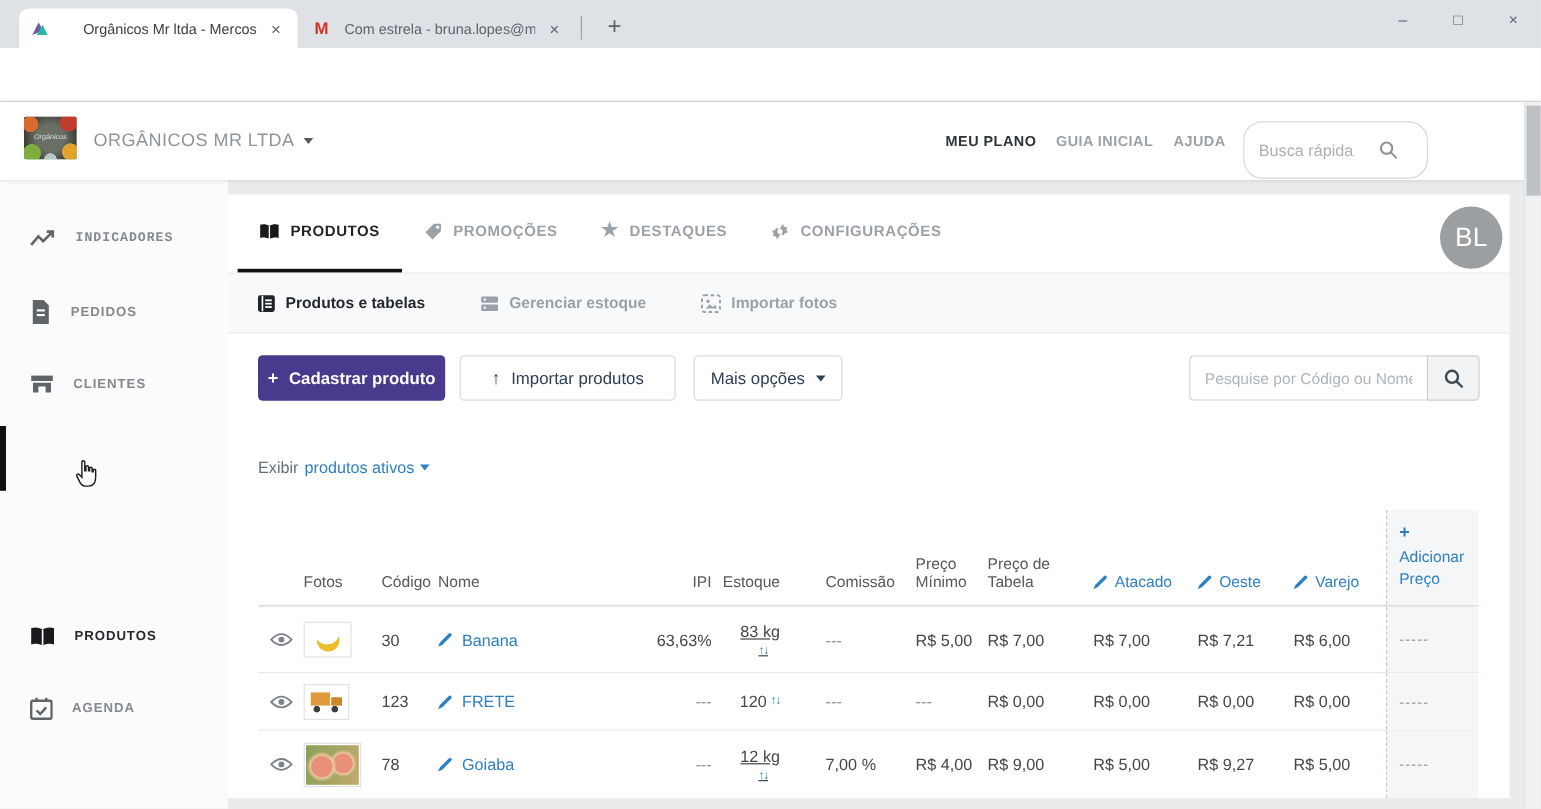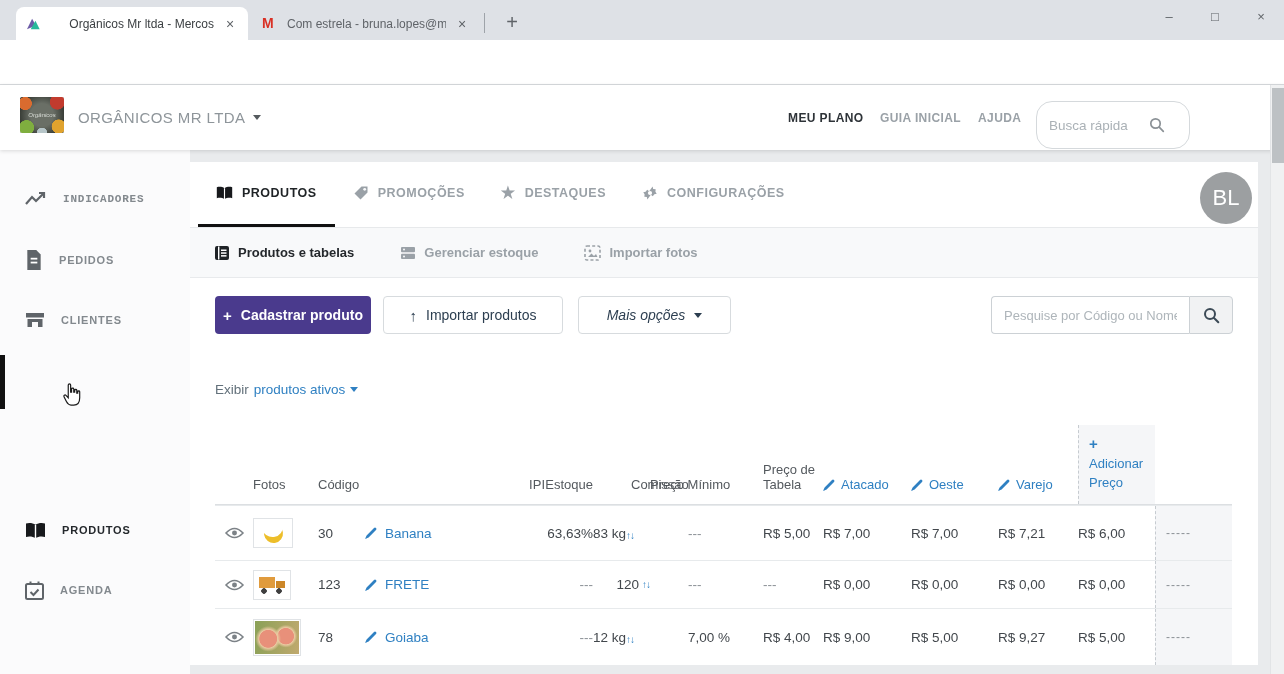--- a/index.html
+++ b/index.html
@@ -78,21 +78,21 @@
   .subtabs { height:50px; background:#f8f9fa; border-bottom:1px solid #e8eaec; display:flex; align-items:center; padding-left:10px; }
   .subtab { display:flex; align-items:center; gap:8px; padding:0 14px; margin-right:18px; font-size:13px; font-weight:bold; color:#9aa1a7; }
   .subtab.active { color:#24282c; }
   .content { height:387px; background:#fff; }
 
   .actions-row { display:flex; padding:18px 25px 0 25px; }
   .btn { height:38px; border-radius:4px; font-size:14px; display:flex; align-items:center; justify-content:center; gap:9px; }
   .btn-primary { width:156px; background:#4a3a8d; color:#fff; font-weight:bold; border:0; }
   .btn-outline { background:#fff; border:1px solid #d7dbde; color:#2c3e50; }
   .btn-import { width:180px; margin-left:12px; }
-  .btn-more { width:153px; margin-left:15px;font-style:italic; }
+  .btn-more { width:124px; margin-left:15px; }
   .btn .plus-g { font-weight:bold; font-size:15px; }
   .btn .caret { border-top-color:#2c3e50; }
   .prod-search { margin-left:auto; display:flex; }
   .prod-search input { width:198px; height:38px; border:1px solid #ccd1d5; border-right:0; border-radius:4px 0 0 4px; padding:0 12px; font-size:13px; color:#4a4f54; outline:none; font-family:"Liberation Sans",sans-serif; }
   .prod-search input::placeholder { color:#aeb5ba; }
   .prod-search button { width:44px; height:38px; background:#f1f2f3; border:1px solid #ccd1d5; border-radius:0 4px 4px 0; display:flex; align-items:center; justify-content:center; }
 
   .filter-row { margin:48px 0 0 25px; font-size:13.5px; color:#62707a; display:flex; align-items:center; gap:5px; }
   .filter-link { color:#2f80c2; display:flex; align-items:center; gap:5px; }
   .filter-link .caret { border-top-color:#2f80c2; }
@@ -110,21 +110,21 @@
   .trow { align-items:center; border-top:1px solid #e7eaec; font-size:13.5px; color:#42474c; }
   .trow:first-of-type { border-top:0; }
   .r1 { height:55px; } .r2 { height:48px; } .r3 { height:57px; }
   .c-eye { display:flex; justify-content:center; }
   .c-codigo { padding-left:5px; }
   .c-nome { display:flex; align-items:center; gap:8px; color:#2f80c2; }
   .c-right { text-align:right; }
   .c-comissao { padding-left:38px; }
   .muted { color:#8b9196; }
   .c-add { align-self:stretch; background:#f5f6f8; border-left:1px dashed #c6cbd0; display:flex; align-items:center; padding-left:10px; color:#8b9196; letter-spacing:1px; font-size:12px; }
-  .estoque-stack { display:flex; flex-direction:row; align-items:flex-end; }
+  .estoque-stack { display:flex; flex-direction:column; align-items:flex-end;text-decoration:underline; }
   .estoque-inline { display:flex; align-items:center; justify-content:flex-end; gap:3px; }
   .sort-arrows { color:#2f80c2; font-size:10px; letter-spacing:-1px; line-height:1; }
   .estoque-stack .sort-arrows { margin:4px 10px 0 0; }
   .thumb { background:#fff; border:1px solid #e0e3e6; display:flex; align-items:center; justify-content:center; }
   .thumb-banana { width:40px; height:30px; }
   .banana { width:19px; height:19px; border-radius:50%; box-shadow:inset 0 -7px 0 -1px #edbe2a; transform:rotate(-8deg); }
   .thumb-truck { width:38px; height:30px; }
   .truck { width:27px; height:19px;
     background:
       linear-gradient(#e09b3d,#e09b3d) 0px 2px / 16px 11px no-repeat,
@@ -375,20 +375,21 @@
         <span>produtos ativos</span>
         <span class="caret"></span>
       </span>
     </div>
 
     <div class="tbl">
       <div class="tgrid thead">
         <div></div>
         <div>Fotos</div>
         <div class="c-codigo">Código</div>
+        <div>Nome</div>
         <div class="th-right">IPI</div>
         <div class="th-right">Estoque</div>
         <div class="th-comissao">Comissão</div>
         <div>Preço Mínimo</div>
         <div>Preço de Tabela</div>
         <div class="th-link">
           <svg width="12" height="12" viewBox="0 0 12 12">
               <path d="M0 12 L1.6 8.4 L9 1 Q10 0 11 1 Q12 2 11 3 L3.6 10.4 Z" fill="#2f80c2"></path>
             </svg>
           <span>Atacado</span>

